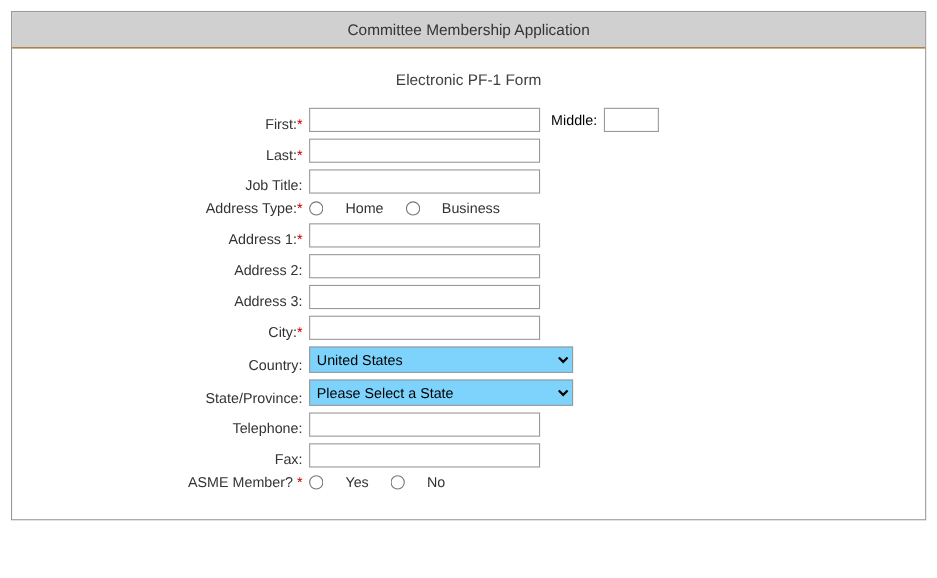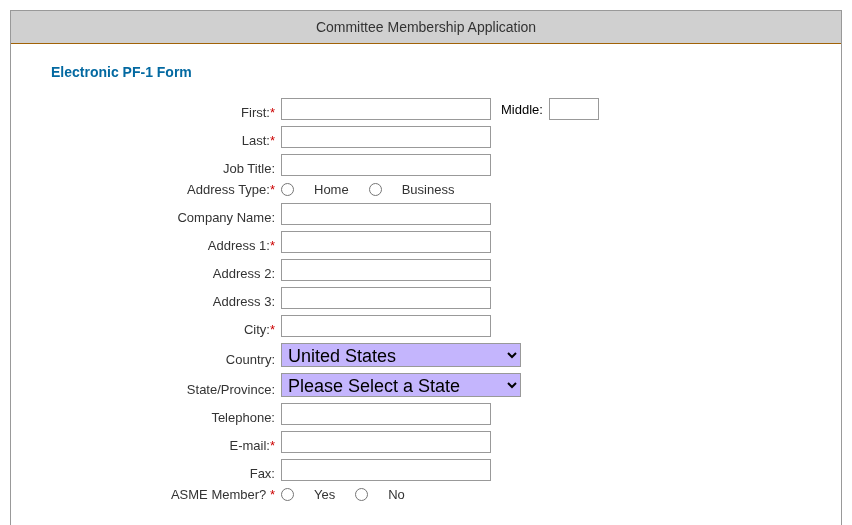--- a/index.html
+++ b/index.html
@@ -32,24 +32,25 @@
       font-weight: normal;
       color: #333;
       border-bottom: 1px solid #a16207;
     }
 
     .form-section {
       padding: 20px 40px 20px;
     }
 
     .form-subtitle {
+      text-align: center;
       font-size: 14px;
-      font-weight: bold;
+      font-weight: normal;
       margin-bottom: 18px;
-      color: #0369a1;
+      color: #404040;
     }
 
     .form-row {
       display: flex;
       align-items: flex-end;
       margin-bottom: 6px;
     }
 
     .label-cell {
       width: 230px;
@@ -99,23 +100,23 @@
 
     .radio-label {
       color: #333;
       font-size: 13px;
     }
 
     select.input-select {
       width: 240px;
       height: 24px;
       border: 1px solid #999;
-      font-size: 18px;
+      font-size: 13px;
       padding: 1px 2px;
-      background: #c4b5fd;
+      background: #7dd3fc;
     }
   </style>
 </head>
 <body>
 
 <div class="outer-container">
   <div class="title-bar">
     <span>Committee Membership Application</span>
   </div>
 
@@ -152,24 +153,20 @@
         <span>Address Type:</span><span class="required">*</span>
       </div>
       <div class="radio-group">
         <input type="radio" name="addressType" value="home" style="">
         <span class="radio-label">Home</span>
         <input type="radio" name="addressType" value="business" style="">
         <span class="radio-label">Business</span>
       </div>
     </div>
 
-    <div class="form-row">
-      <div class="label-cell">Company Name:</div>
-      <input type="text" class="input-short" style="">
-    </div>
 
     <div class="form-row">
       <div class="label-cell">
         <span>Address 1:</span><span class="required">*</span>
       </div>
       <input type="text" class="input-short" style="">
     </div>
 
     <div class="form-row">
       <div class="label-cell">Address 2:</div>
@@ -201,26 +198,20 @@
         <option>Please Select a State</option>
       </select>
     </div>
 
 
     <div class="form-row">
       <div class="label-cell">Telephone:</div>
       <input type="text" class="input-short" style="">
     </div>
 
-    <div class="form-row">
-      <div class="label-cell">
-        <span>E-mail:</span><span class="required">*</span>
-      </div>
-      <input type="text" class="input-short" style="">
-    </div>
 
     <div class="form-row">
       <div class="label-cell">Fax:</div>
       <input type="text" class="input-short" style="">
     </div>
 
     <div class="form-row">
       <div class="label-cell">
         <span>ASME Member?</span>
         <span class="required"> *</span>

